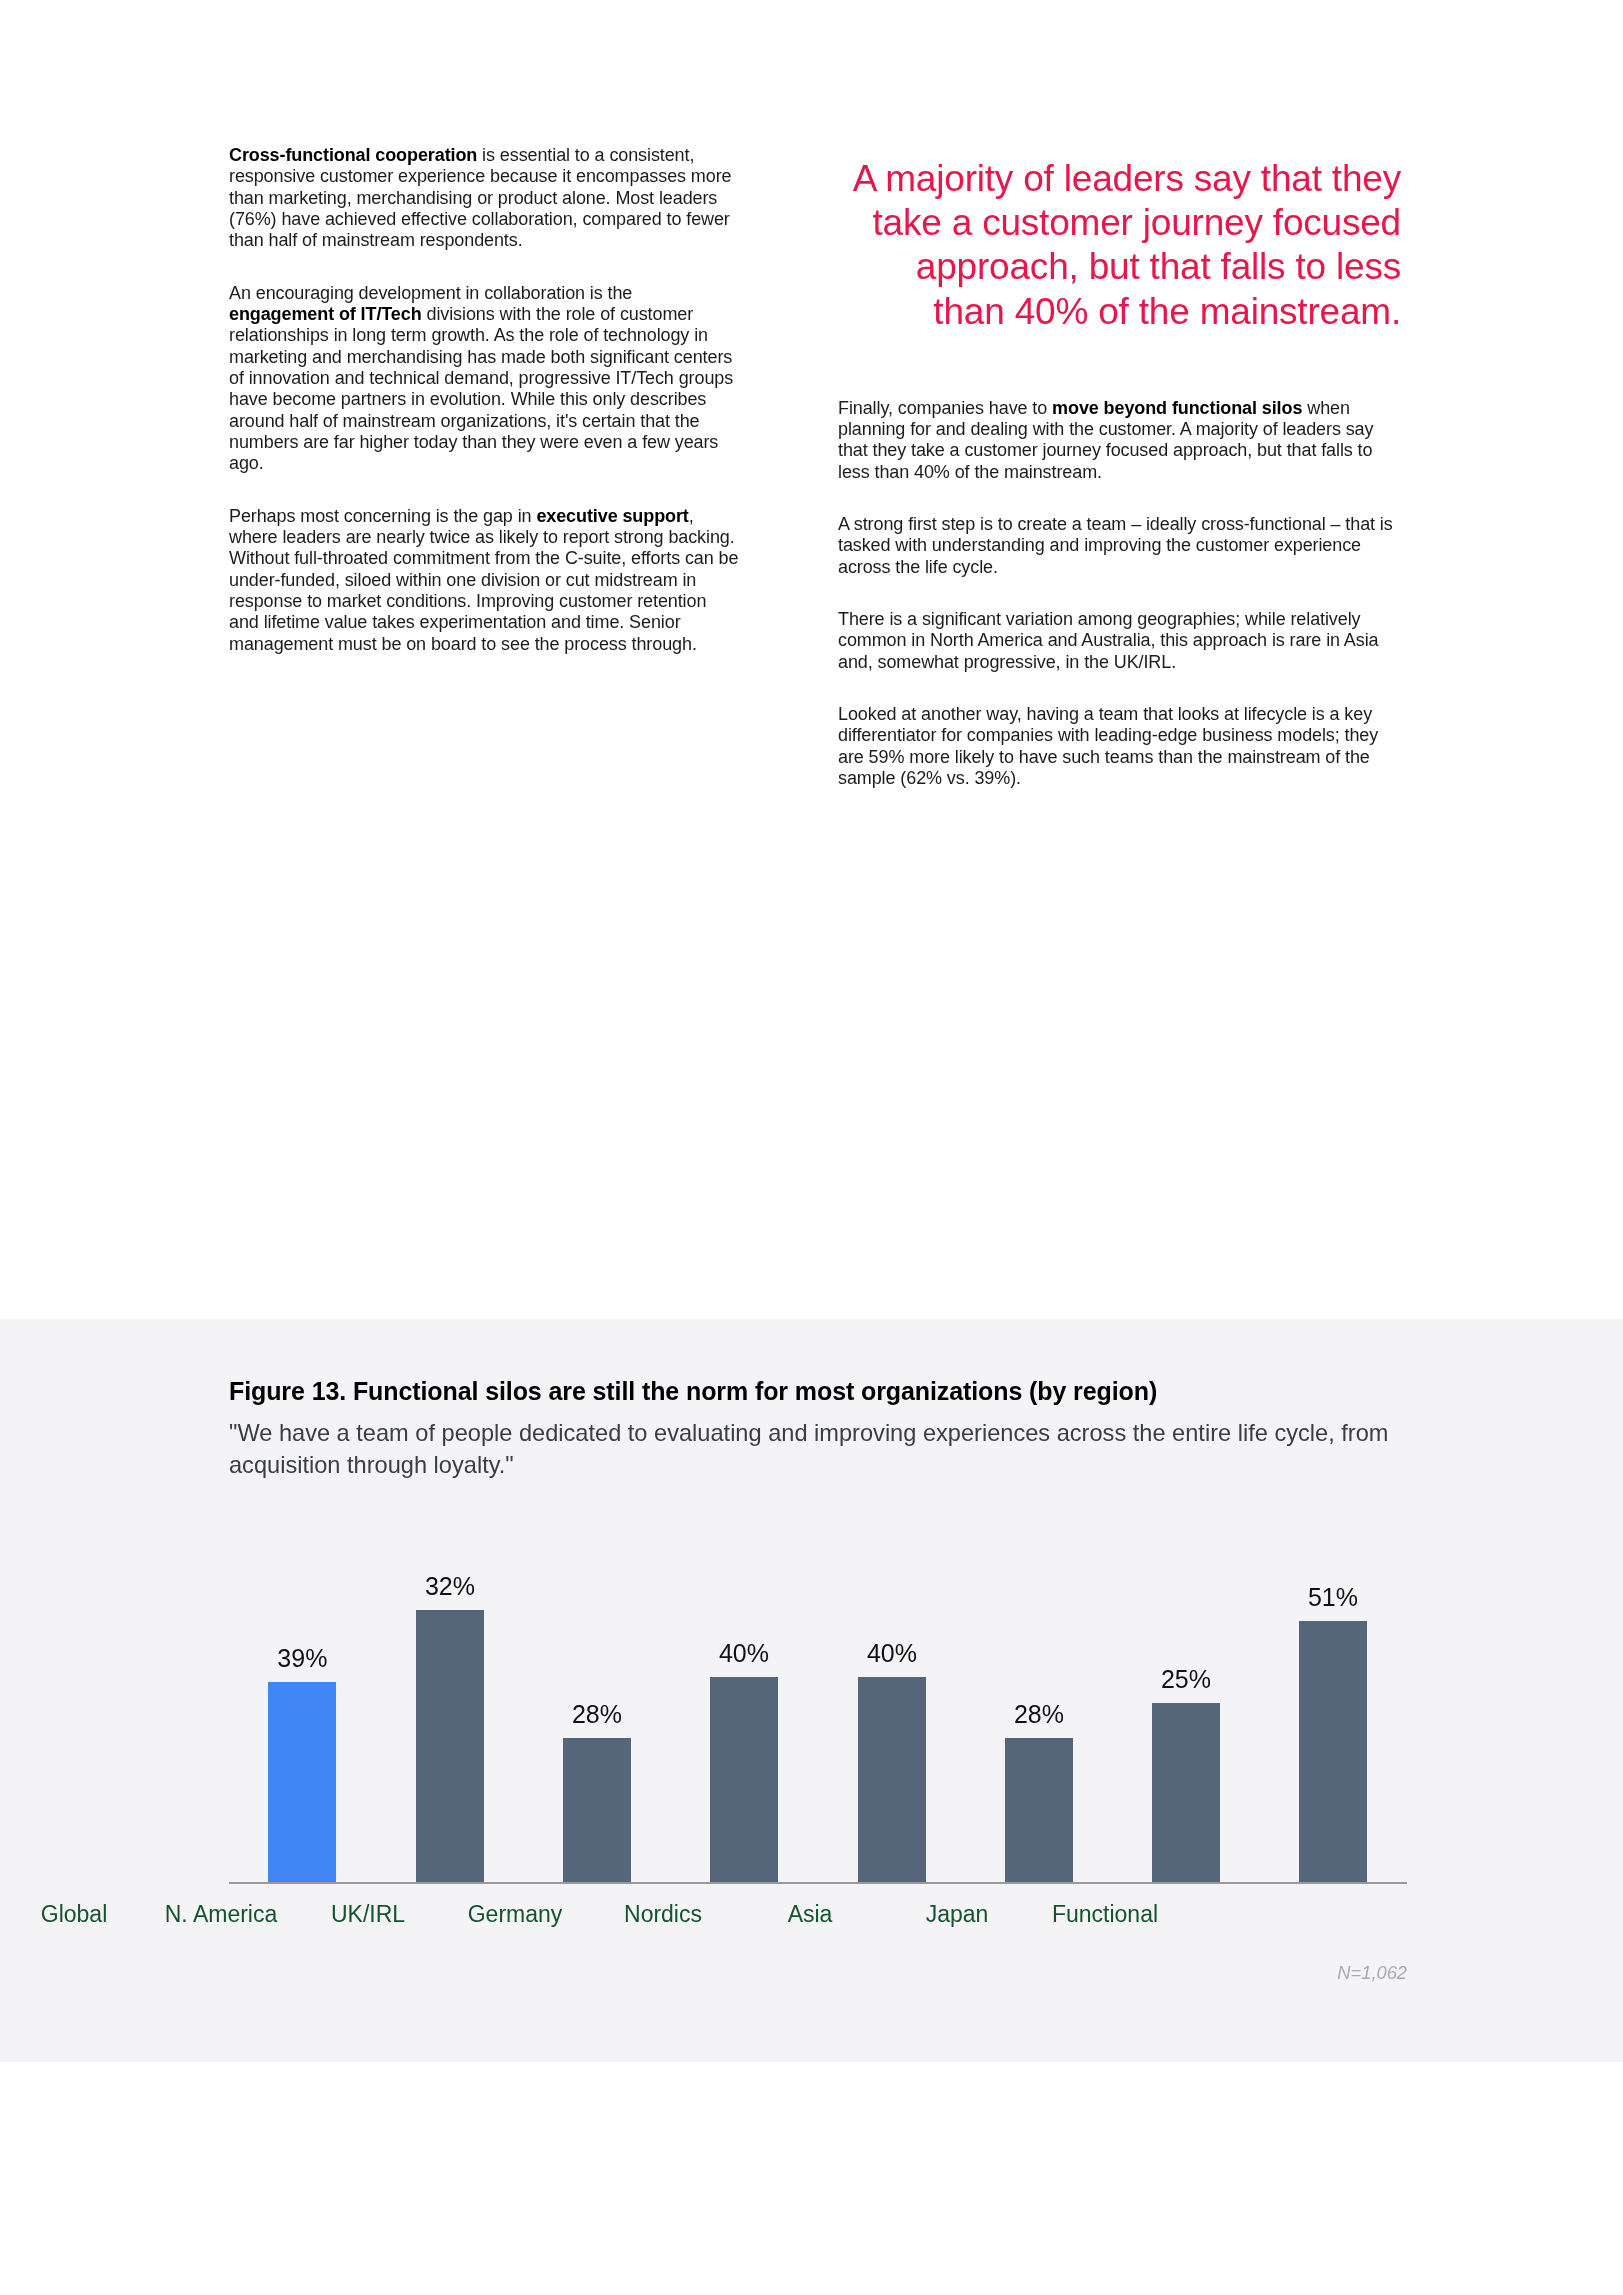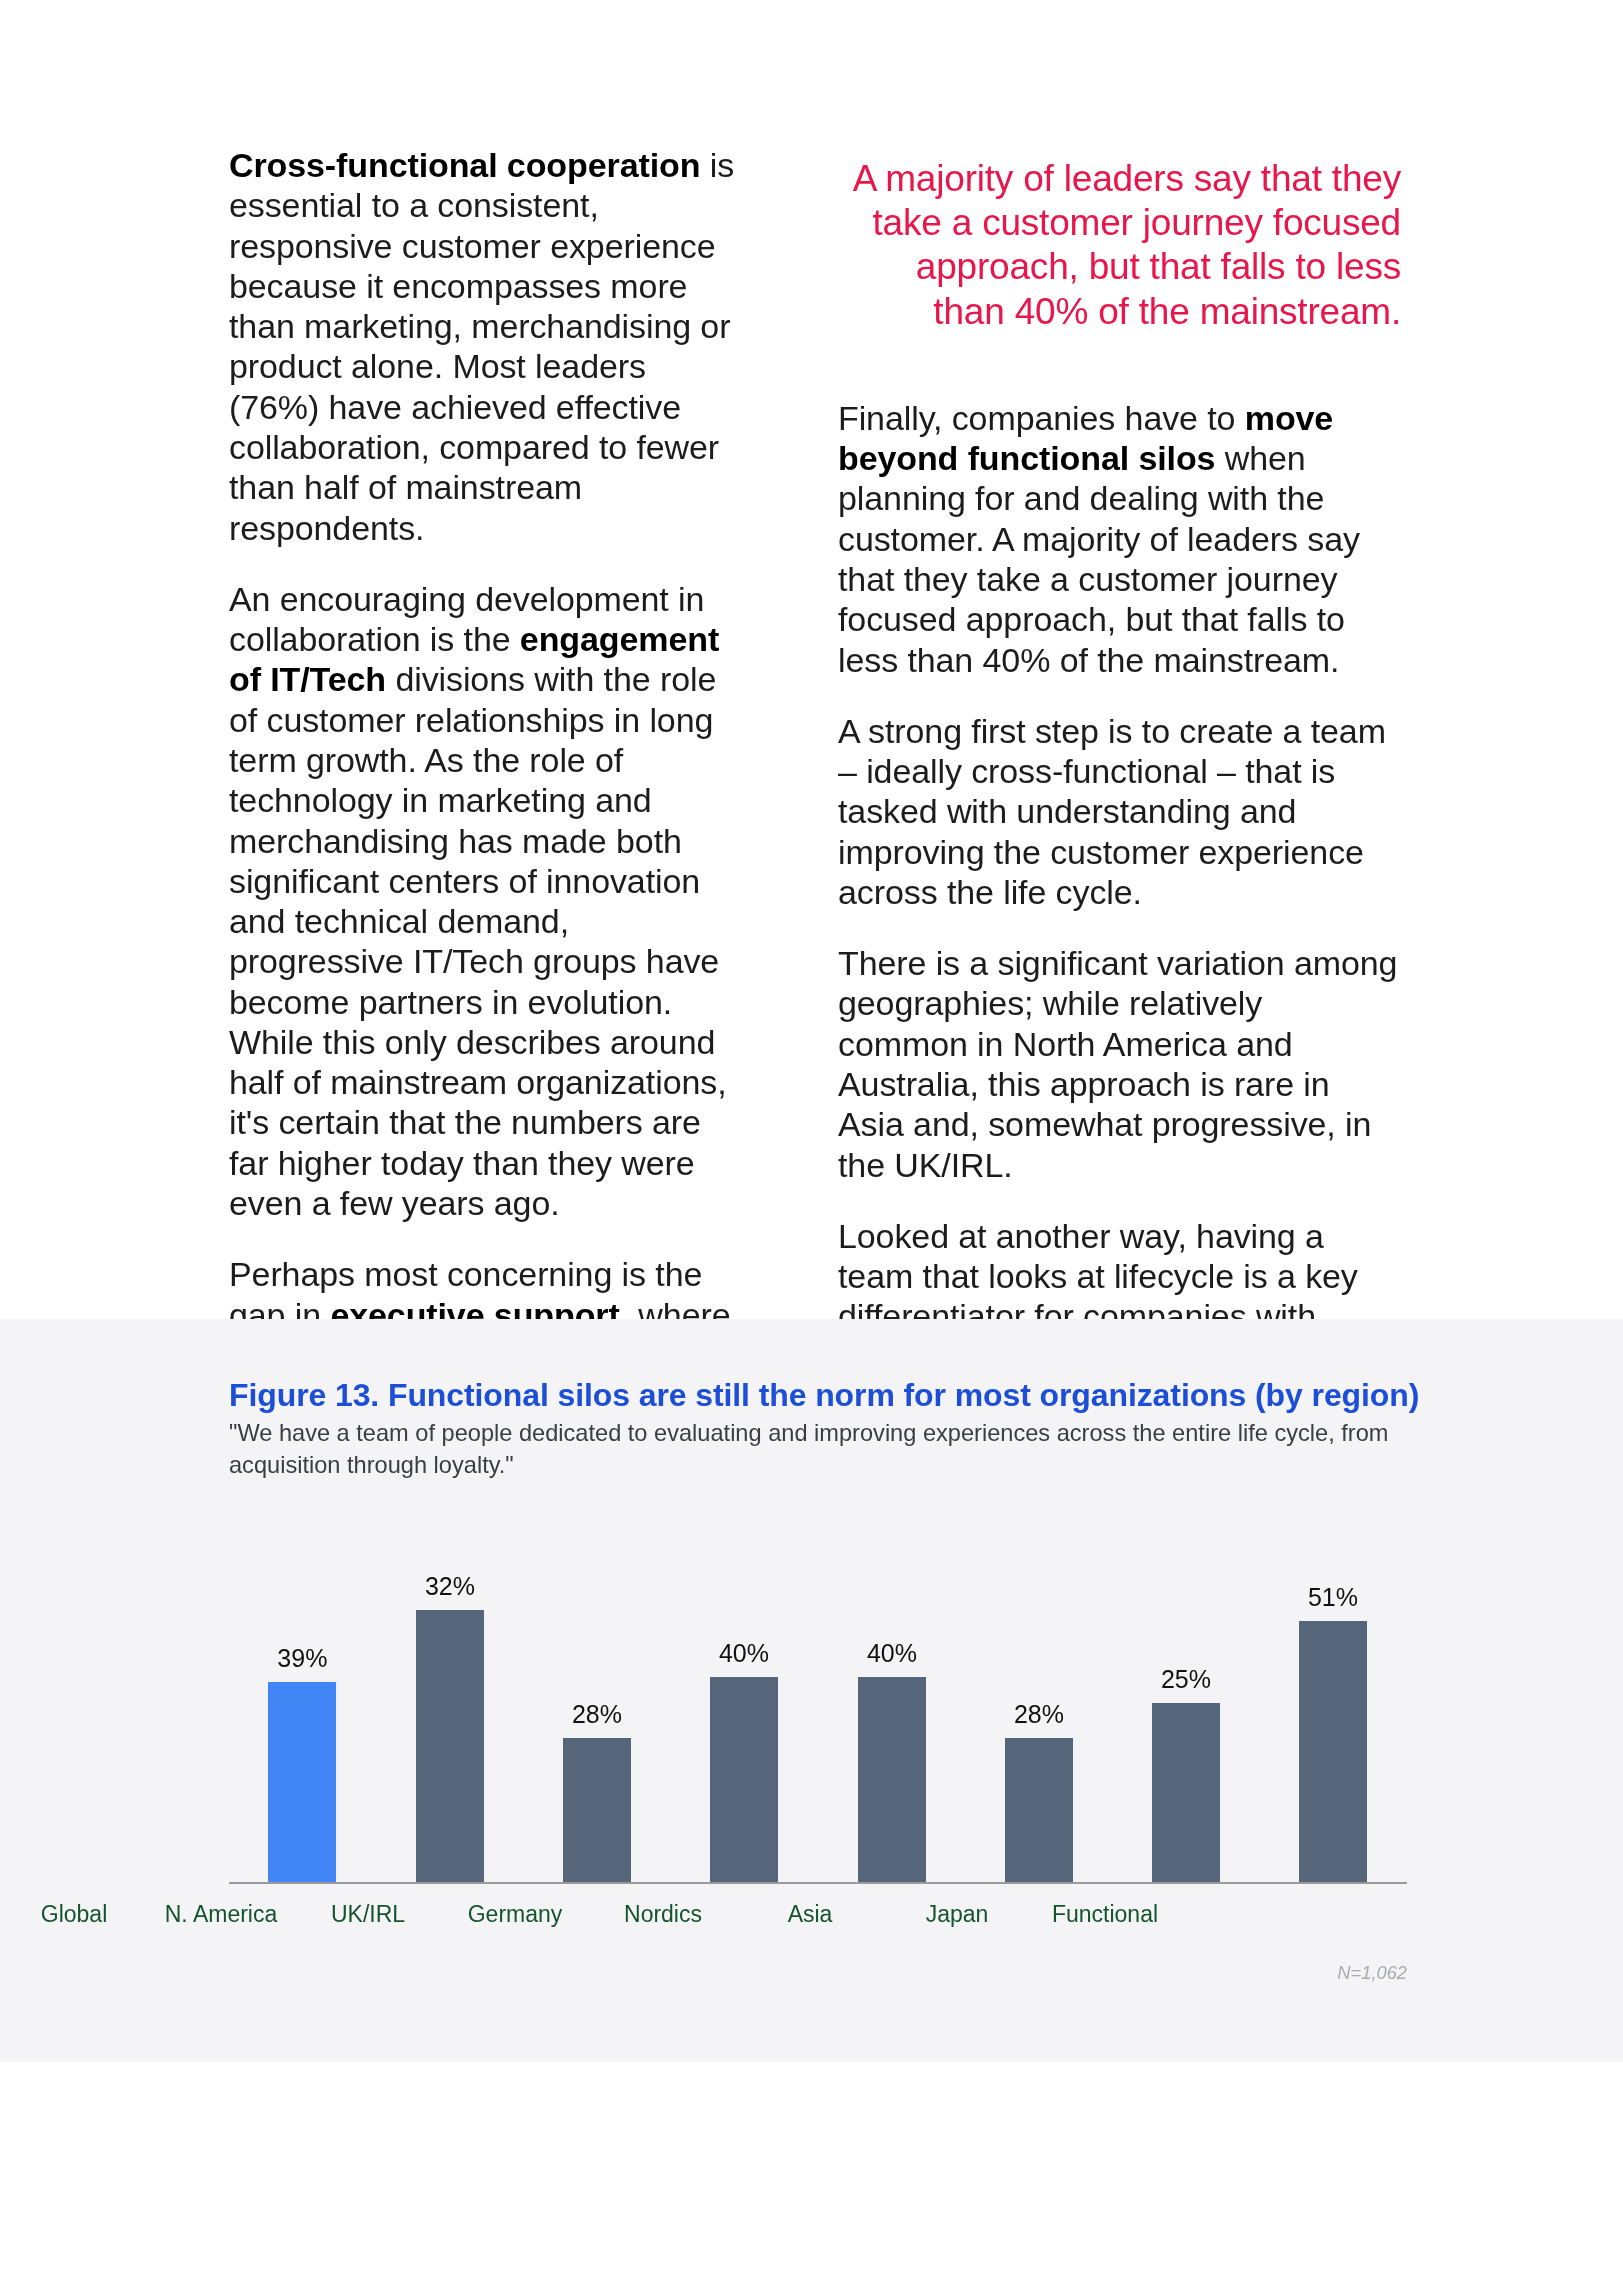--- a/index.html
+++ b/index.html
@@ -13,21 +13,21 @@
   }
   .page{position:relative;width:1623px;height:2295px;}
 
   
   .cols{position:absolute;left:0;top:0;width:1623px;height:1319px;}
   .col{position:absolute;}
   .col-left{left:229px;top:145px;width:511px;}
   .col-right{left:838px;top:145px;width:563px;}
 
   p.body{
-    font-size:34px;
+    font-size:18px;
     line-height:1.185;
     font-weight:300;
     color:#1c1c1c;
     margin:0 0 31px 0;
     font-stretch:condensed;
     letter-spacing:-0.1px;
   }
   p.body:last-child{margin-bottom:0;}
   b.lead{font-weight:700;color:#000;}
 
@@ -41,21 +41,21 @@
     letter-spacing:-0.2px;
   }
 
   
   .figure-panel{
     position:absolute;left:0;top:1319px;width:1623px;height:743px;
     background:#f4f4f6;
   }
   .fig-title{
     position:absolute;left:229px;top:1377px;
-    font-size:32px;font-weight:700;color:#1d4ed8;
+    font-size:25px;font-weight:700;color:#000000;
     letter-spacing:-0.1px;
   }
   .fig-sub{
     position:absolute;left:229px;top:1418px;width:1178px;
     font-size:23.6px;font-weight:300;line-height:1.35;color:#3a3d42;
   }
 
   
   .chart{
     position:absolute;left:229px;top:1525px;

